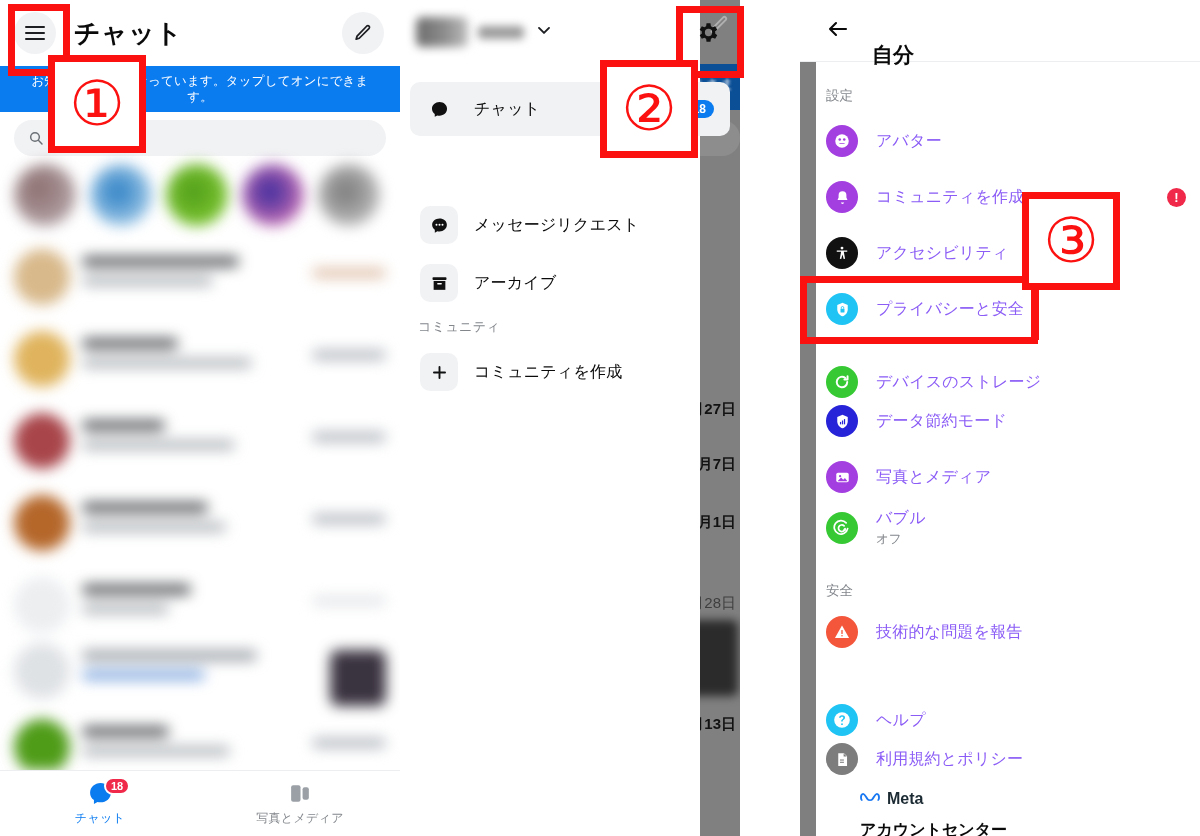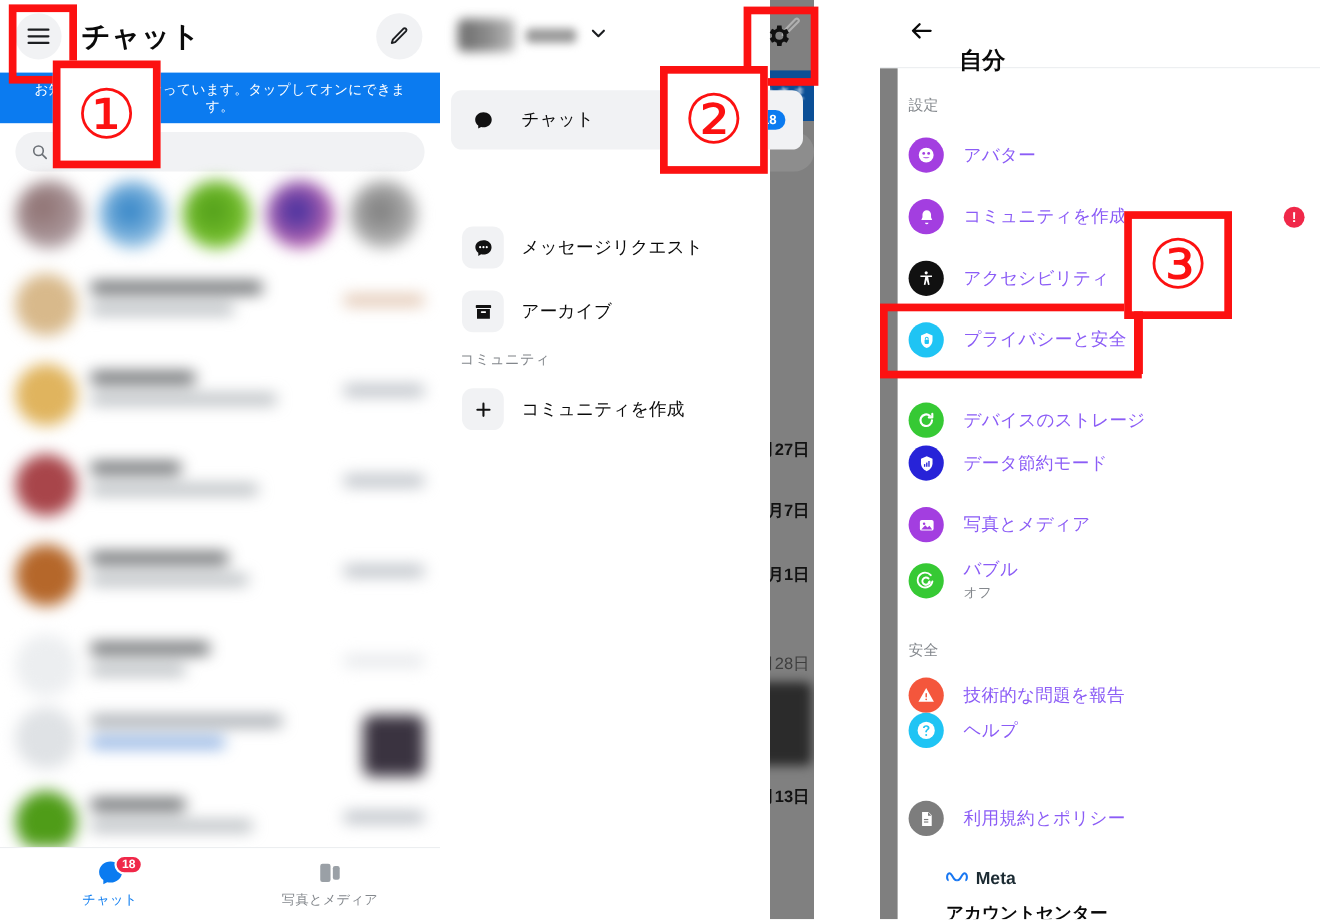--- a/index.html
+++ b/index.html
@@ -464,32 +464,32 @@
       <span class="p3-ic" style="background:#f4563c">
         <svg width="18" height="18" viewBox="0 0 24 24" fill="#fff">
             <path d="M12 3.2 2.6 20h18.8z"></path>
             <rect x="11.1" y="9.2" width="1.8" height="5.6" rx=".9" fill="#f4563c"></rect>
             <circle cx="12" cy="17" r="1.05" fill="#f4563c"></circle>
           </svg>
       </span>
       <span class="p3-label">技術的な問題を報告</span>
     </div>
 
-    <div class="p3-item" style="top:636px">
+    <div class="p3-item" style="top:692px">
       <span class="p3-ic" style="background:#1fc4f4">
         <svg width="20" height="20" viewBox="0 0 24 24" fill="#fff">
             <circle cx="12" cy="12" r="9.4"></circle>
             <path d="M12 6.4c-2 0-3.4 1.2-3.6 3h1.9c.1-.9.8-1.4 1.7-1.4.9 0 1.6.5 1.6 1.3 0 .7-.4 1.1-1.2 1.7-.9.6-1.4 1.2-1.4 2.3v.6h1.9v-.5c0-.8.3-1.2 1.2-1.8 1-.7 1.5-1.4 1.5-2.5 0-1.7-1.4-2.7-3.6-2.7z" fill="#1fc4f4"></path>
             <circle cx="12" cy="17" r="1.1" fill="#1fc4f4"></circle>
           </svg>
       </span>
       <span class="p3-label">ヘルプ</span>
     </div>
 
-    <div class="p3-item" style="top:716px">
+    <div class="p3-item" style="top:731px">
       <span class="p3-ic" style="background:#7d7d7d">
         <svg width="17" height="17" viewBox="0 0 24 24" fill="#fff">
             <path d="M6 3h8l4.4 4.4V21H6z"></path>
             <path d="M13.6 3.4v4.4h4.4" fill="#7d7d7d"></path>
             <rect x="8.4" y="12" width="5.6" height="1.5" fill="#7d7d7d"></rect>
             <rect x="8.4" y="15.2" width="5.6" height="1.5" fill="#7d7d7d"></rect>
           </svg>
       </span>
       <span class="p3-label">利用規約とポリシー</span>
     </div>

